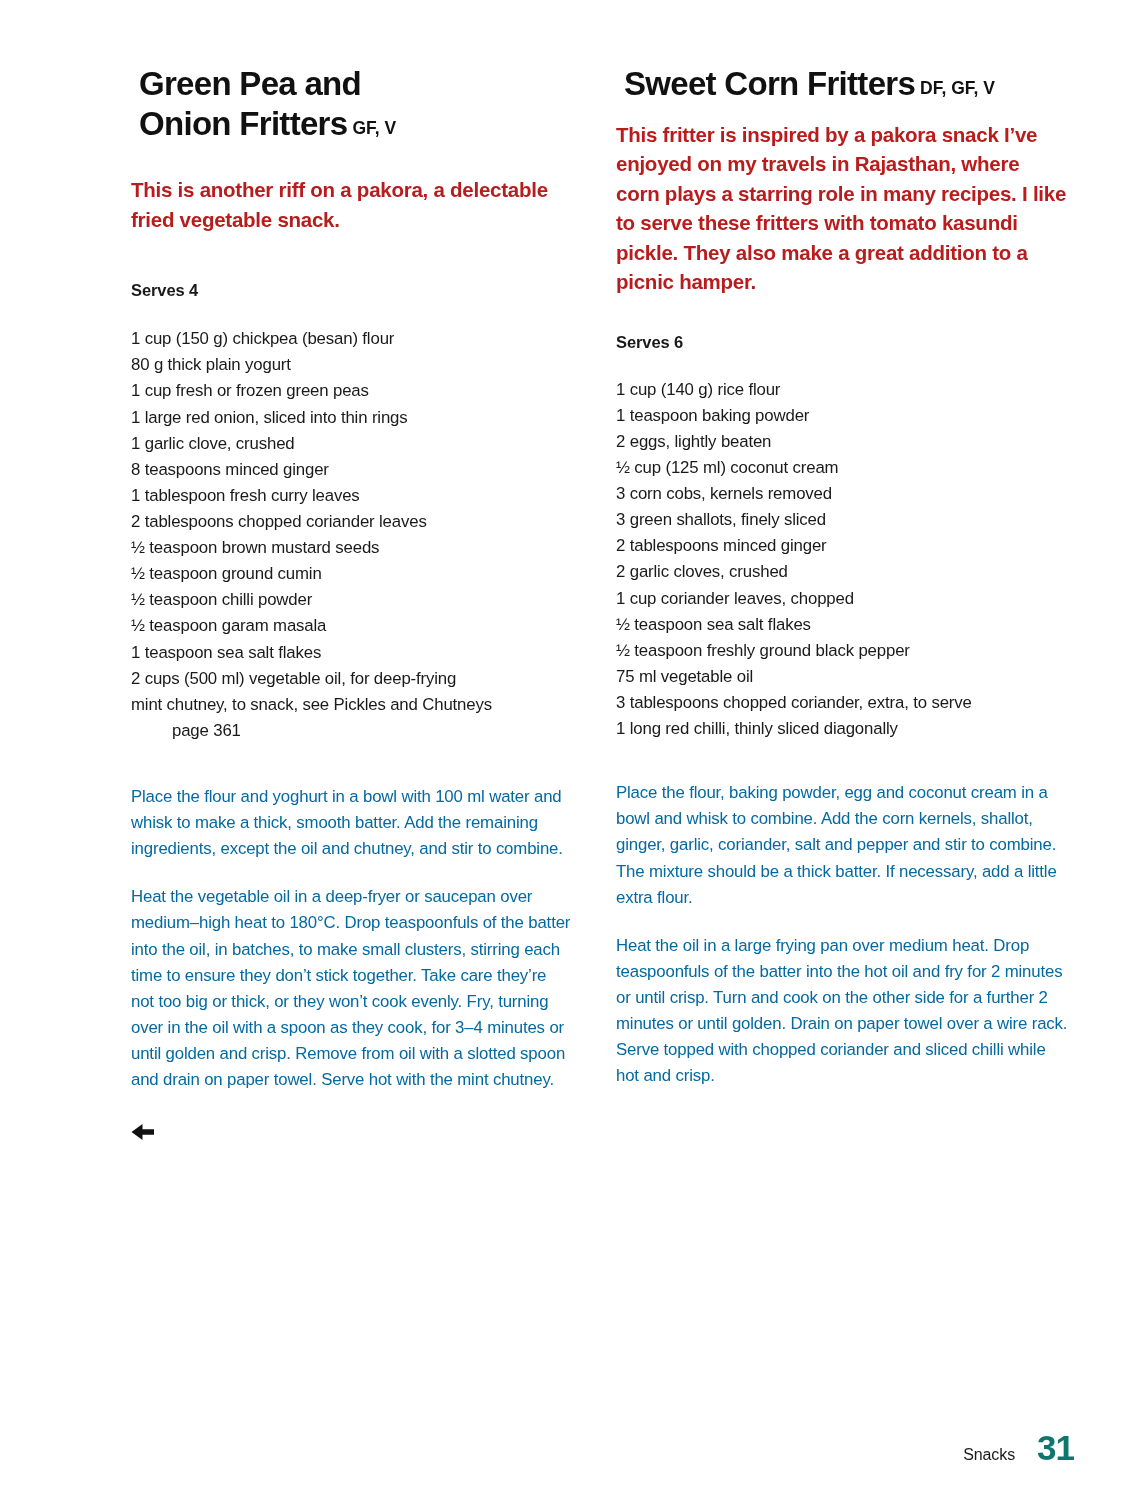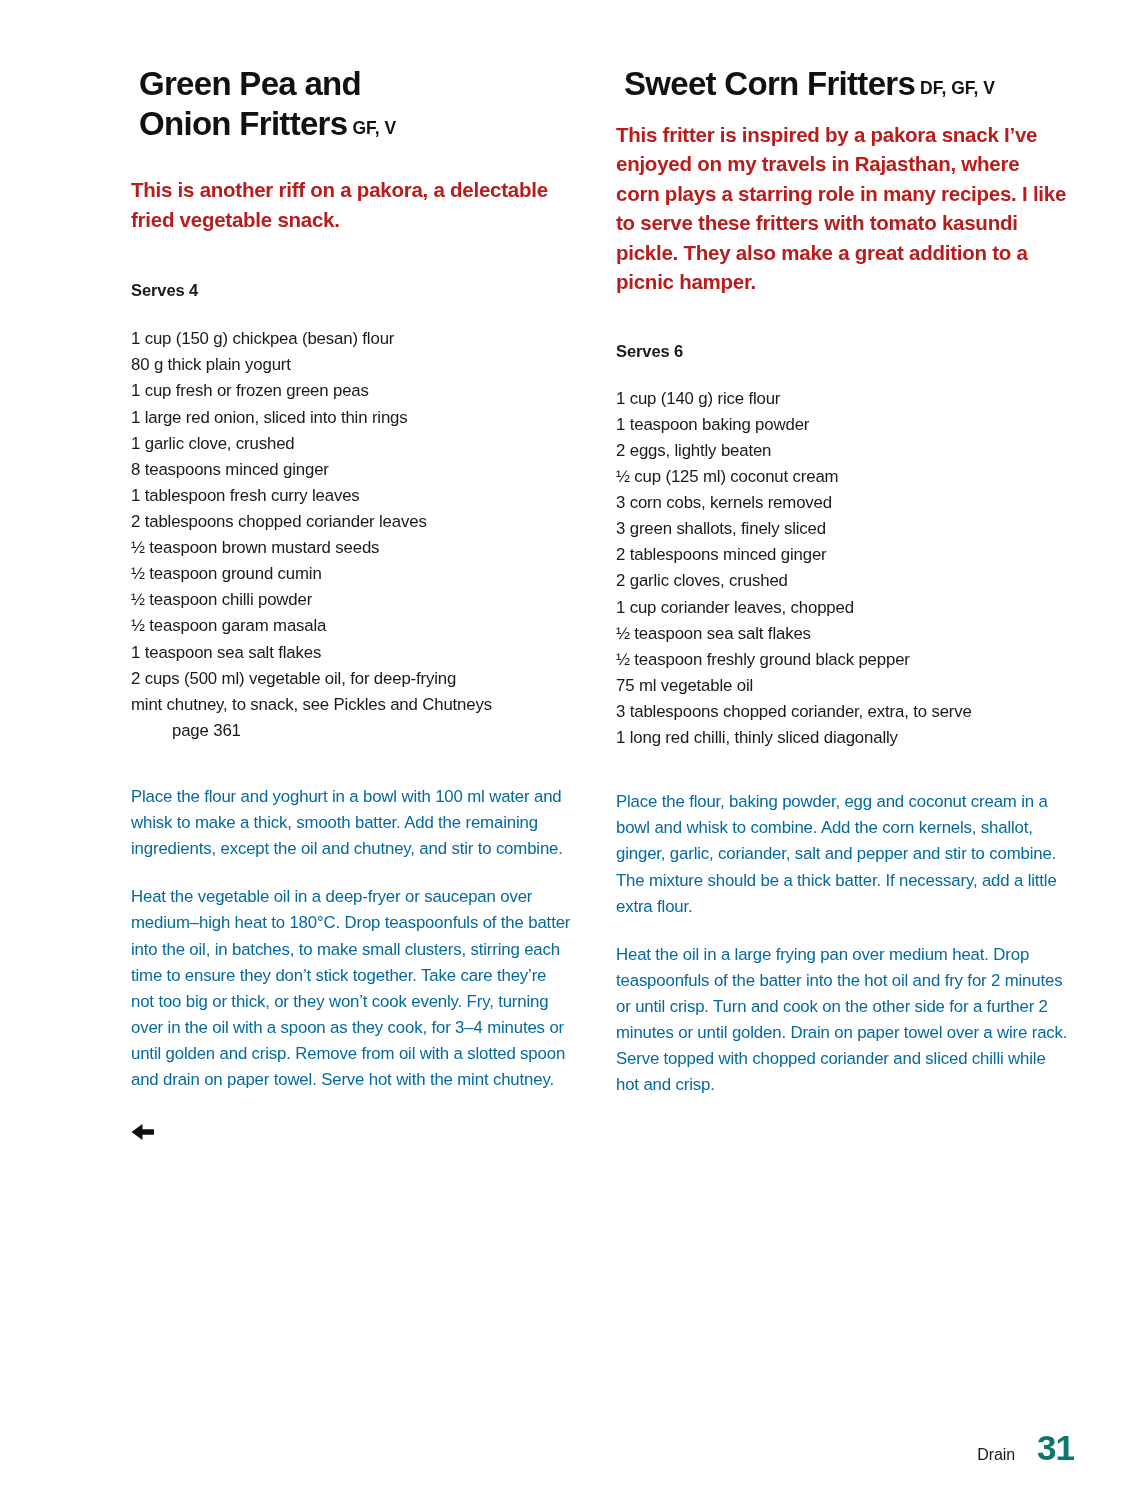--- a/index.html
+++ b/index.html
@@ -69,21 +69,21 @@
   .col-right .intro { margin-top: 16px; }
 
   
   .serves {
     font-size: 16.5px;
     font-weight: bold;
     letter-spacing: -0.1px;
     margin: 0;
   }
   .col .serves { margin-top: 47px; }
-  .col-right .serves { margin-top: 45px; }
+  .col-right .serves { margin-top: 36px; }
 
   
   .ingredients {
     list-style: none;
     padding: 0;
     font-size: 16.8px;
     line-height: 1.555;
     letter-spacing: -0.15px;
     color: #1a1a1a;
   }
@@ -217,17 +217,17 @@
       <div class="method">
         <p>Place the flour, baking powder, egg and coconut cream in a bowl and whisk to combine. Add the corn kernels, shallot, ginger, garlic, coriander, salt and pepper and stir to combine. The mixture should be a thick batter. If necessary, add a little extra flour.</p>
         <p>Heat the oil in a large frying pan over medium heat. Drop teaspoonfuls of the batter into the hot oil and fry for 2 minutes or until crisp. Turn and cook on the other side for a further 2 minutes or until golden. Drain on paper towel over a wire rack. Serve topped with chopped coriander and sliced chilli while hot and crisp.</p>
       </div>
 
     </div>
 
   </div>
 
   <div class="footer">
-    <span class="footer-section">Drain</span>
+    <span class="footer-section">Snacks</span>
     <span class="footer-page">31</span>
   </div>
 
 </div>
 
 </body></html>

